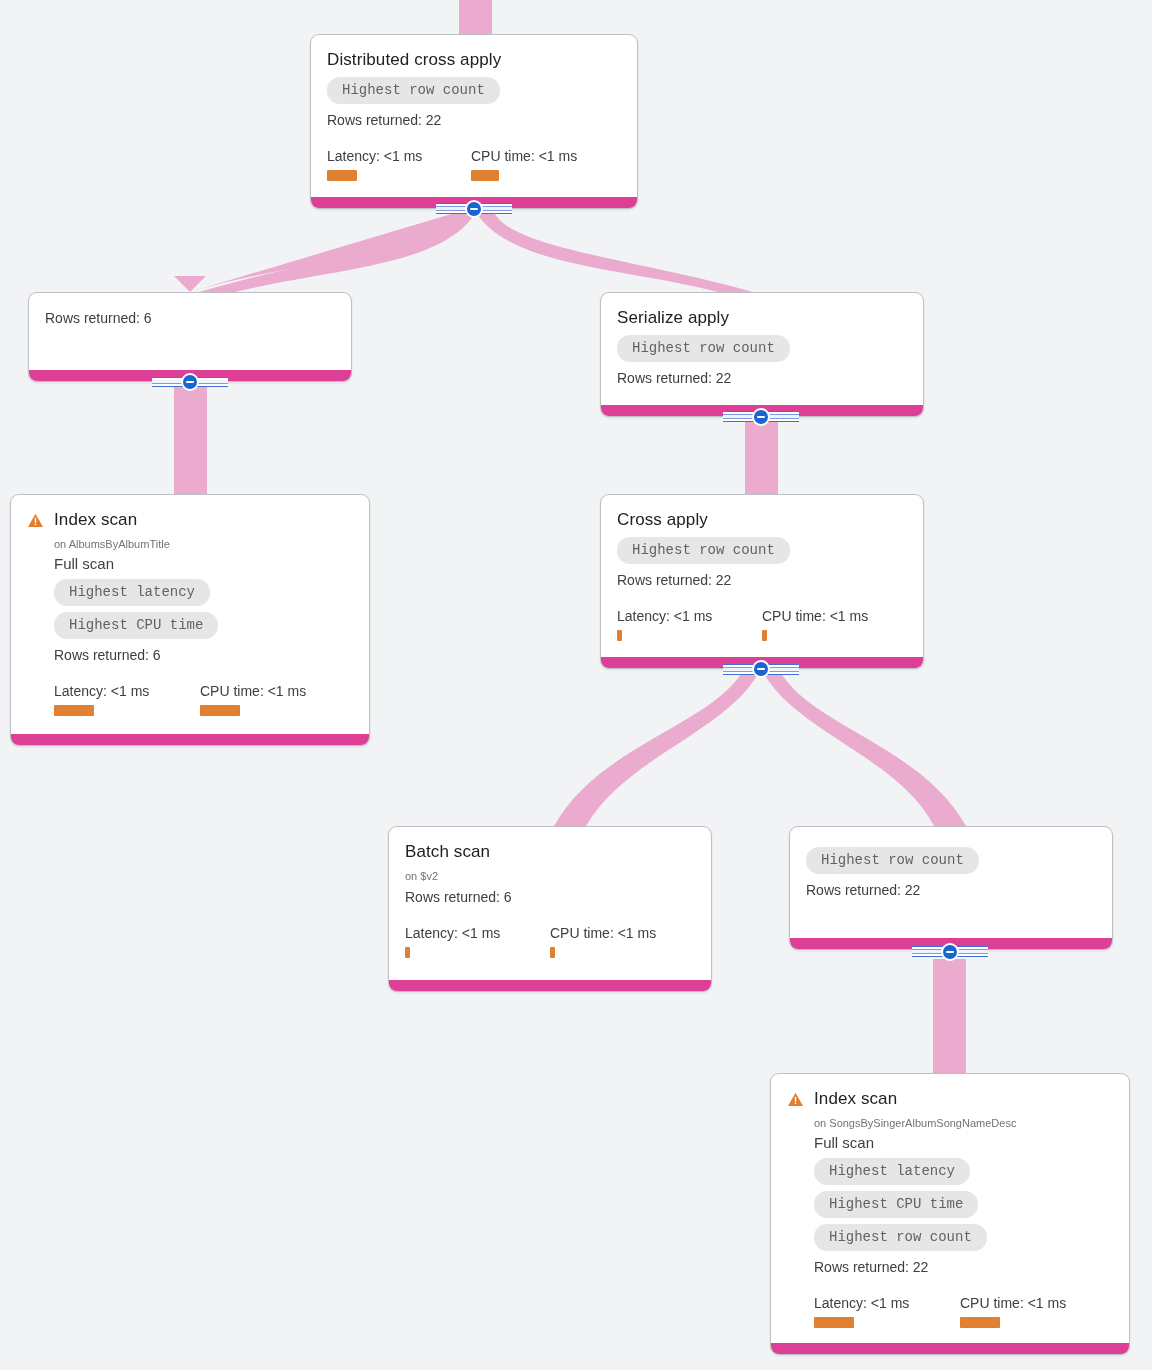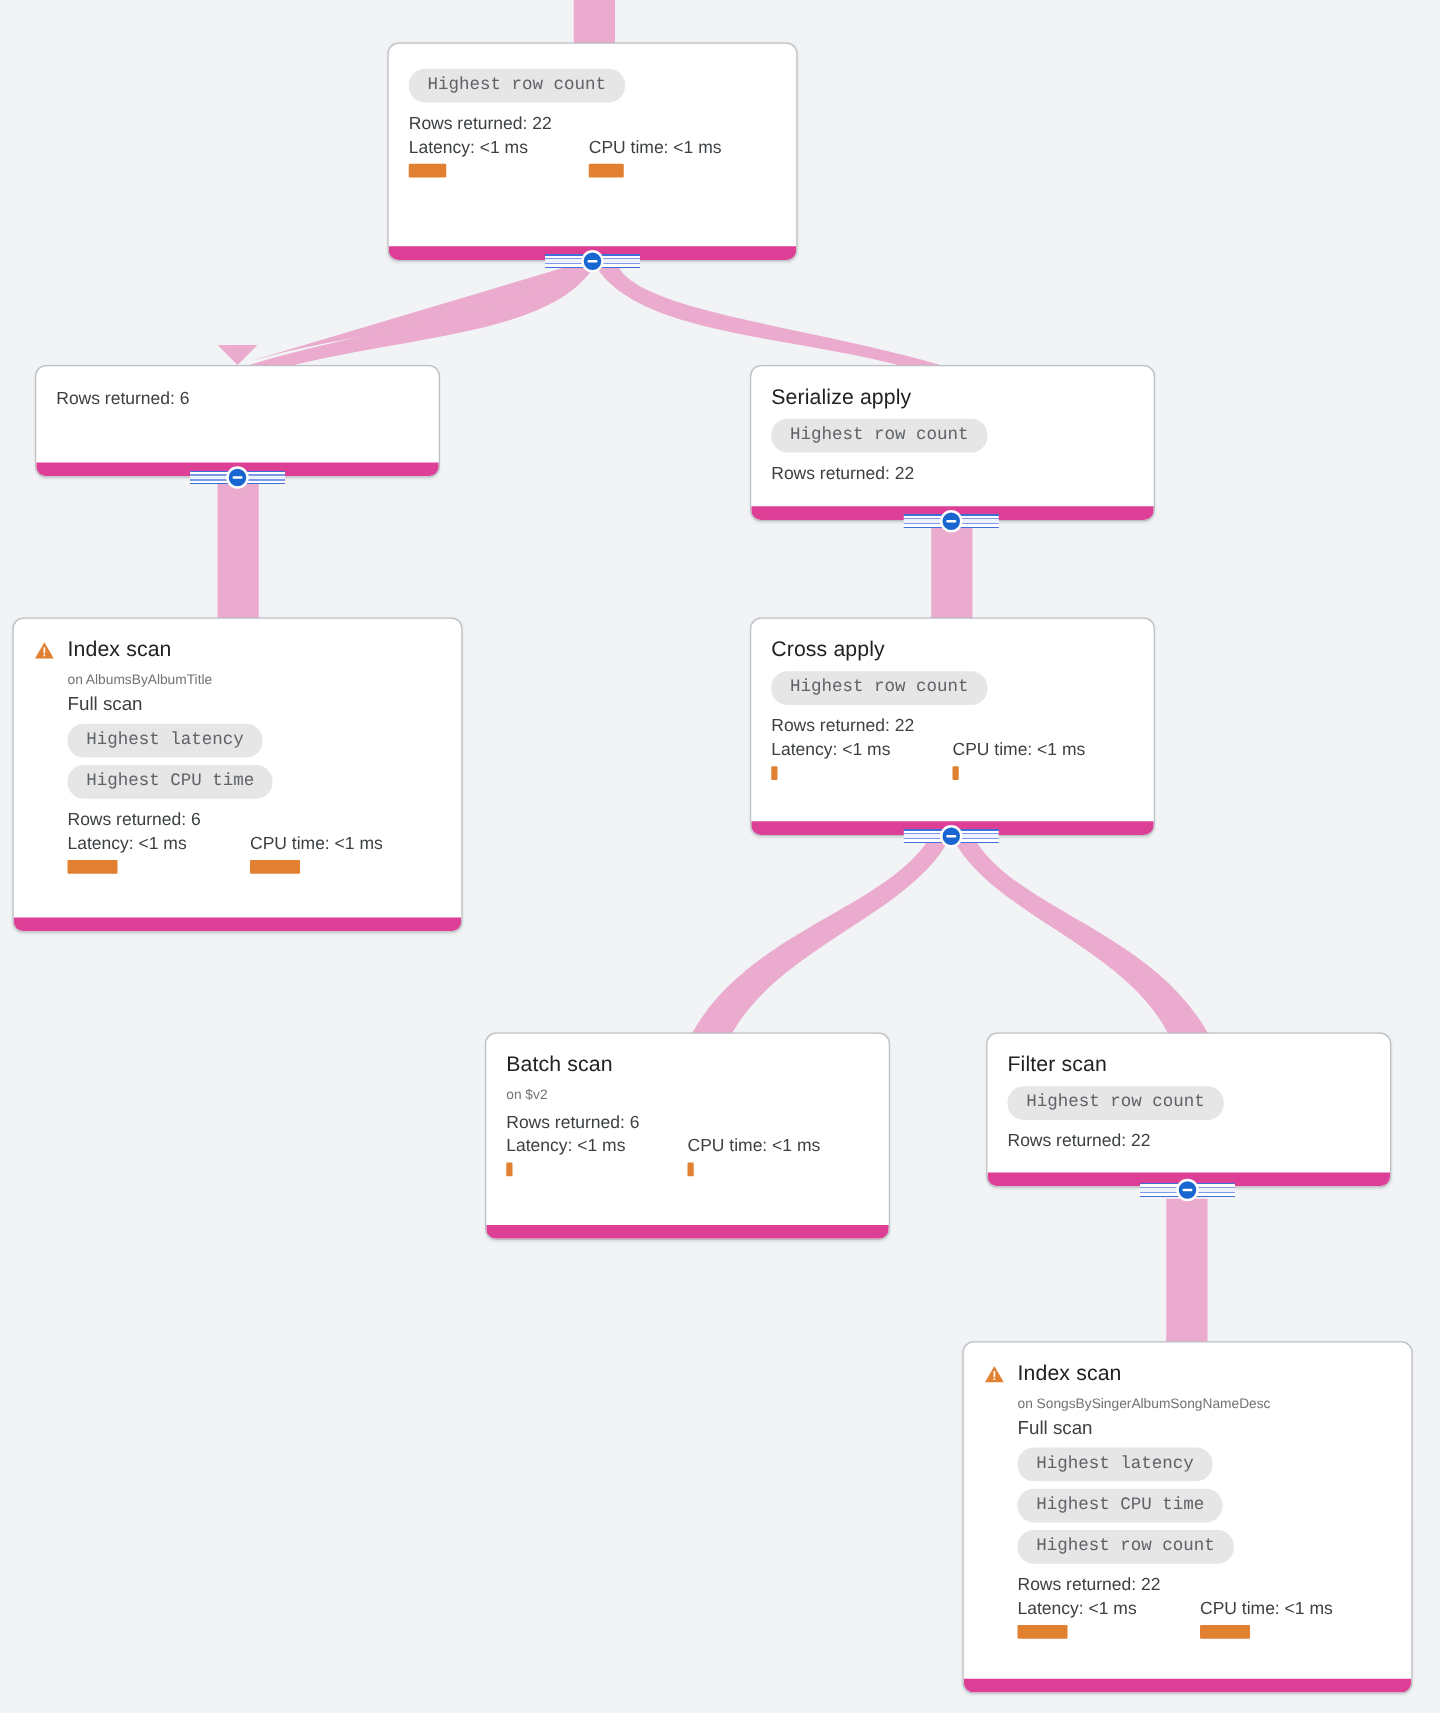--- a/index.html
+++ b/index.html
@@ -91,21 +91,21 @@
     white-space: nowrap;
     font-family: Liberation Mono, monospace;
   }
   .rows {
     font-size: 14px;
     line-height: 19px;
     color: #3c4043;
     margin-top: 7px;
   }
   .metrics {
-    margin-top: 1px;
+    margin-top: 18px;
     display: flex;
   }
   .metric {
     display: flex;
     flex-direction: column;
   }
   .metric-label {
     font-size: 14px;
     line-height: 17px;
     color: #3c4043;
@@ -224,20 +224,23 @@
                Z"></path>
       <path d="M 934,826 L 967,826 L 950,842 Z"></path>
 
       <rect x="933" y="959" width="33" height="116"></rect>
       <path d="M 933,1075 L 966,1075 L 950,1091 Z"></path>
     </g>
   </svg>
 
   <div class="node" style="left:310px; top:34px; width:328px; height:175px;">
     <div class="node-body">
+      <div class="node-title-row">
+        <div class="node-title">Distributed cross apply</div>
+      </div>
       <div class="chips">
         <span class="chip">Highest row count</span>
       </div>
       <div class="rows">Rows returned: 22</div>
       <div class="metrics">
         <div class="metric" style="width:144px;">
           <span class="metric-label">Latency: &lt;1 ms</span>
           <span class="metric-bar" style="width:30px;"></span>
         </div>
         <div class="metric">
@@ -357,23 +360,20 @@
           <span class="metric-label">CPU time: &lt;1 ms</span>
           <span class="metric-bar" style="width:5px;"></span>
         </div>
       </div>
     </div>
     <div class="node-footer"></div>
   </div>
 
   <div class="node" style="left:789px; top:826px; width:324px; height:124px;">
     <div class="node-body">
-      <div class="node-title-row">
-        <div class="node-title">Filter scan</div>
-      </div>
       <div class="chips">
         <span class="chip">Highest row count</span>
       </div>
       <div class="rows">Rows returned: 22</div>
     </div>
     <div class="node-footer"></div>
   </div>
   <div class="toggle" style="left:950px; top:952px;">
     <div class="rail"></div>
     <div class="knob"></div>

